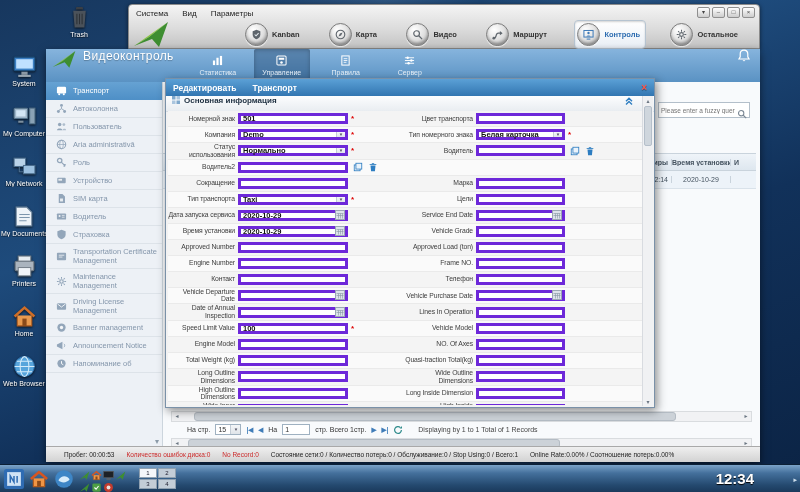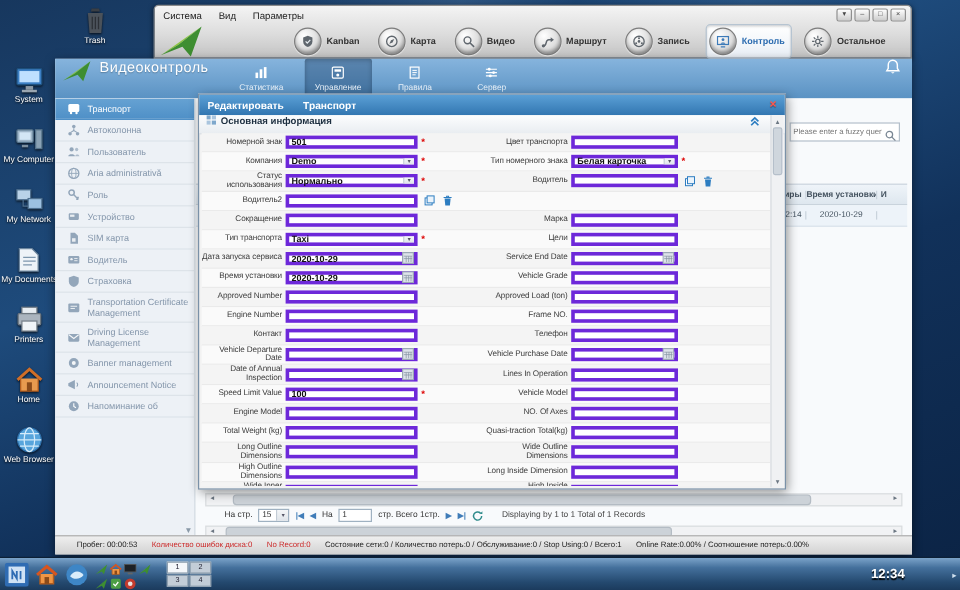--- a/index.html
+++ b/index.html
@@ -146,21 +146,21 @@
     background:linear-gradient(#7ba3c9,#44709c 30%,#24496f 75%,#1b3a5c);
     border-top:1px solid #0c2036;display:flex;align-items:center;padding-left:4px;box-sizing:border-box;}
   .tb-icon{width:20px;height:20px;margin-right:5px;flex-shrink:0;}
   .tb-icon svg{width:20px;height:20px;}
   #tray{display:flex;flex-wrap:wrap;width:50px;height:24px;align-content:center;gap:1px;margin-right:6px;}
   .tray-ic{width:11px;height:11px;} .tray-ic svg{width:11px;height:11px;}
   #wsgrid{display:grid;grid-template-columns:18px 18px;grid-auto-rows:10px;gap:1px;margin-left:4px;}
   .ws{background:#c3cdd7;border:1px solid #8fa0b0;font-size:6px;color:#223;
     display:flex;align-items:center;justify-content:center;box-sizing:border-box;}
   .ws.active{background:#f4f7fa;}
-  #clock{margin-left:auto;margin-right:46px;color:#fff;font-size:11px;font-weight:bold;text-shadow:0 1px 1px #000;}
+  #clock{margin-left:auto;margin-right:46px;color:#fff;font-size:15px;font-weight:bold;text-shadow:0 1px 1px #000;}
   #tb-arrow{position:absolute;right:3px;bottom:8px;color:#cfe0ee;font-size:7px;}
 </style>
 </head>
 <body>
 
 <div id="screen">
   <div id="wallpaper"></div>
 
   <div id="trash" class="desk-item">
     <span class="dicon"><svg viewBox="0 0 24 24">
@@ -277,32 +277,20 @@
         <div class="nav-item">
           <span class="nav-circle">
             <svg viewBox="0 0 12 12">
               <path d="M2 10c4 0 1-5.5 5-5.5h2" fill="none" stroke="#5f666d" stroke-width="1.3"></path>
               <circle cx="2" cy="10" r="1.5" fill="#5f666d"></circle>
               <path d="M8.6 2.2l3 2.3-3 2.3z" fill="#5f666d"></path>
             </svg>
           </span>
           <span class="nav-label">Маршрут</span>
         </div>
-        <div class="nav-item">
-          <span class="nav-circle">
-            <svg viewBox="0 0 12 12">
-              <circle cx="6" cy="6" r="4.7" fill="none" stroke="#5f666d" stroke-width="1.2"></circle>
-              <circle cx="6" cy="6" r="1.2" fill="#5f666d"></circle>
-              <circle cx="6" cy="3.2" r=".9" fill="#5f666d"></circle>
-              <circle cx="3.4" cy="7.6" r=".9" fill="#5f666d"></circle>
-              <circle cx="8.6" cy="7.6" r=".9" fill="#5f666d"></circle>
-            </svg>
-          </span>
-          <span class="nav-label">Запись</span>
-        </div>
         <div class="nav-item selected">
           <span class="nav-circle">
             <svg viewBox="0 0 12 12">
               <rect x="1" y="1.6" width="10" height="7.2" fill="none" stroke="#3d7ab8" stroke-width="1.1"></rect>
               <circle cx="6" cy="4.4" r="1.3" fill="#3d7ab8"></circle>
               <path d="M3.8 8.2c.5-1.6 3.9-1.6 4.4 0z" fill="#3d7ab8"></path>
               <path d="M4 11h4" stroke="#3d7ab8" stroke-width="1.1"></path>
             </svg>
           </span>
           <span class="nav-label">Контроль</span>
@@ -436,20 +424,27 @@
               <path d="M6 .8l4.5 1.7V6c0 2.6-1.9 4.3-4.5 5.2C3.4 10.3 1.5 8.6 1.5 6V2.5z" fill="currentColor"></path>
             </svg></span>
           <span class="slabel">Страховка</span>
         </div>
         <div class="side-item">
           <span class="sicon"><svg viewBox="0 0 12 12">
               <rect x="1" y="2" width="10" height="8" rx="1" fill="currentColor"></rect>
               <path d="M3 4.6h6M3 6.6h4" stroke="#fff" opacity=".85" stroke-width=".9"></path>
             </svg></span>
           <span class="slabel">Transportation Certificate Management</span>
+        </div>
+        <div class="side-item">
+          <span class="sicon"><svg viewBox="0 0 12 12">
+              <circle cx="6" cy="6" r="1.9" fill="none" stroke="currentColor" stroke-width="1.3"></circle>
+              <path d="M6 1v2M6 9v2M1 6h2M9 6h2M2.4 2.4l1.4 1.4M8.2 8.2l1.4 1.4M9.6 2.4L8.2 3.8M3.8 8.2L2.4 9.6" stroke="currentColor" stroke-width="1.1"></path>
+            </svg></span>
+          <span class="slabel">Maintenance Management</span>
         </div>
         <div class="side-item">
           <span class="sicon"><svg viewBox="0 0 12 12">
               <rect x="1" y="2.5" width="10" height="7" rx="1" fill="currentColor"></rect>
               <path d="M1.6 3.2L6 6.6l4.4-3.4" stroke="#fff" opacity=".9" fill="none"></path>
             </svg></span>
           <span class="slabel">Driving License Management</span>
         </div>
         <div class="side-item">
           <span class="sicon"><svg viewBox="0 0 12 12">

